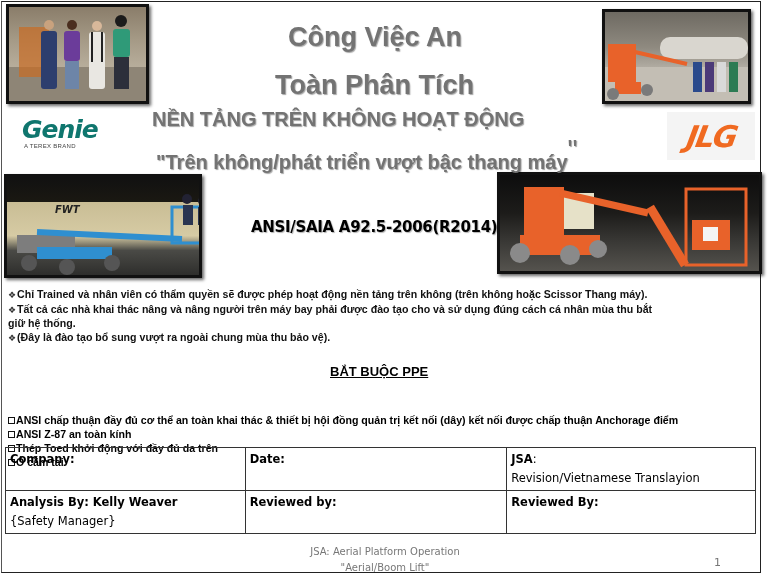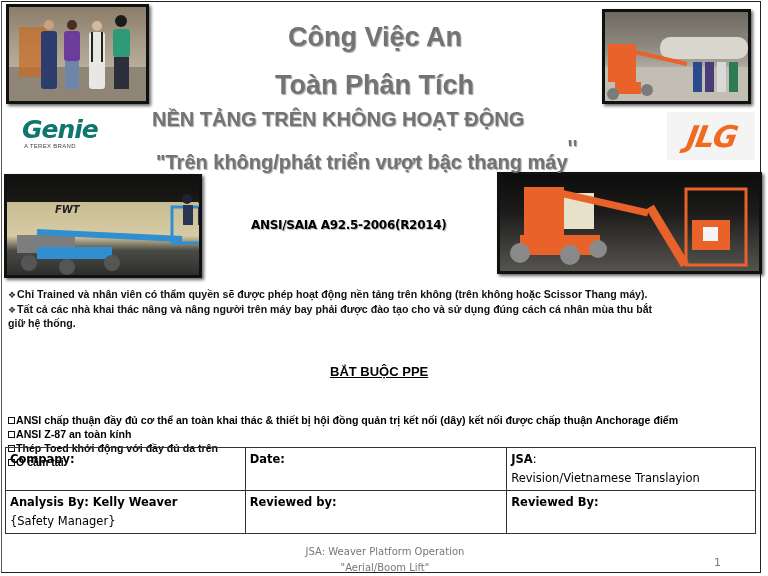--- a/index.html
+++ b/index.html
@@ -55,21 +55,21 @@
   .title {
     position: absolute; font-weight: bold; color: #737373; text-shadow: 1px 1px 1px rgba(0,0,0,0.35);
     white-space: nowrap;
   }
   #t1 { left: 288px; top: 22px; font-size: 27px; }
   #t2 { left: 275px; top: 70px; font-size: 27px; }
   #t3 { left: 152px; top: 108px; font-size: 20px; }
   #t4 { left: 156px; top: 144px; font-size: 20px; }
   #t4 .q { font-size: 28px; position: relative; top: -10px; font-weight: normal; }
   #std {
-    position: absolute; left: 251px; top: 218px; font-size: 12px; font-weight: bold;
+    position: absolute; left: 251px; top: 218px; font-size: 15px; font-weight: bold;
     font-family: "DejaVu Sans", sans-serif; text-shadow: 1px 1px 1px rgba(0,0,0,0.3); white-space: nowrap;
     letter-spacing: -0.3px;
   }
   .bullets {
     position: absolute; left: 8px; top: 288px; width: 750px; font-size: 10.6px; font-weight: bold;
     line-height: 13.6px; color: #111;
   }
   .bullets div { white-space: nowrap; }
   .ppe-title {
     position: absolute; left: 330px; top: 364px; font-size: 13px; font-weight: bold; text-decoration: underline;
@@ -182,20 +182,21 @@
 <div class="title" id="t1">Công Việc An</div>
 <div class="title" id="t2">Toàn Phân Tích</div>
 <div class="title" id="t3">NỀN TẢNG TRÊN KHÔNG HOẠT ĐỘNG</div>
 <div class="title" id="t4"><span>"Trên không/phát triển vượt bậc thang máy</span><span class="q">"</span></div>
 <div id="std">ANSI/SAIA A92.5-2006(R2014)</div>
 
 <div class="bullets">
   <div><span class="dia">❖</span><span>Chỉ Trained và nhân viên có thẩm quyền sẽ được phép hoạt động nền tảng trên không (trên không hoặc Scissor Thang máy).</span></div>
   <div><span class="dia">❖</span><span>Tất cả các nhà khai thác nâng và nâng người trên máy bay phải được đào tạo cho và sử dụng đúng cách cá nhân mùa thu bắt</span></div>
   <div><span>giữ hệ thống.</span></div>
+  <div><span class="dia">❖</span><span>(Đây là đào tạo bổ sung vượt ra ngoài chung mùa thu bảo vệ).</span></div>
 </div>
 
 <div class="ppe-title">BẮT BUỘC PPE</div>
 <div class="ppe-list">
   <div><span class="box"></span><span>ANSI chấp thuận đầy đủ cơ thể an toàn khai thác &amp; thiết bị hội đồng quản trị kết nối (dây) kết nối được chấp thuận Anchorage điểm</span></div>
   <div><span class="box"></span><span>ANSI Z-87 an toàn kính</span></div>
   <div><span class="box"></span><span>Thép Toed khởi động với đầy đủ da trên</span></div>
   <div><span class="box"></span><span>Ó cắm tai</span></div>
 </div>
 
@@ -227,16 +228,16 @@
       <span class="lbl">Reviewed by:</span>
     </td>
     <td>
       <span class="lbl">Reviewed By:</span>
     </td>
   </tr>
 </tbody>
   </table>
 
 <div class="footer">
-  <div>JSA: Weaver Platform Operation</div>
+  <div>JSA: Aerial Platform Operation</div>
   <div>"Aerial/Boom Lift"</div>
 </div>
 <div class="pagenum">1</div>
 
 </body></html>

